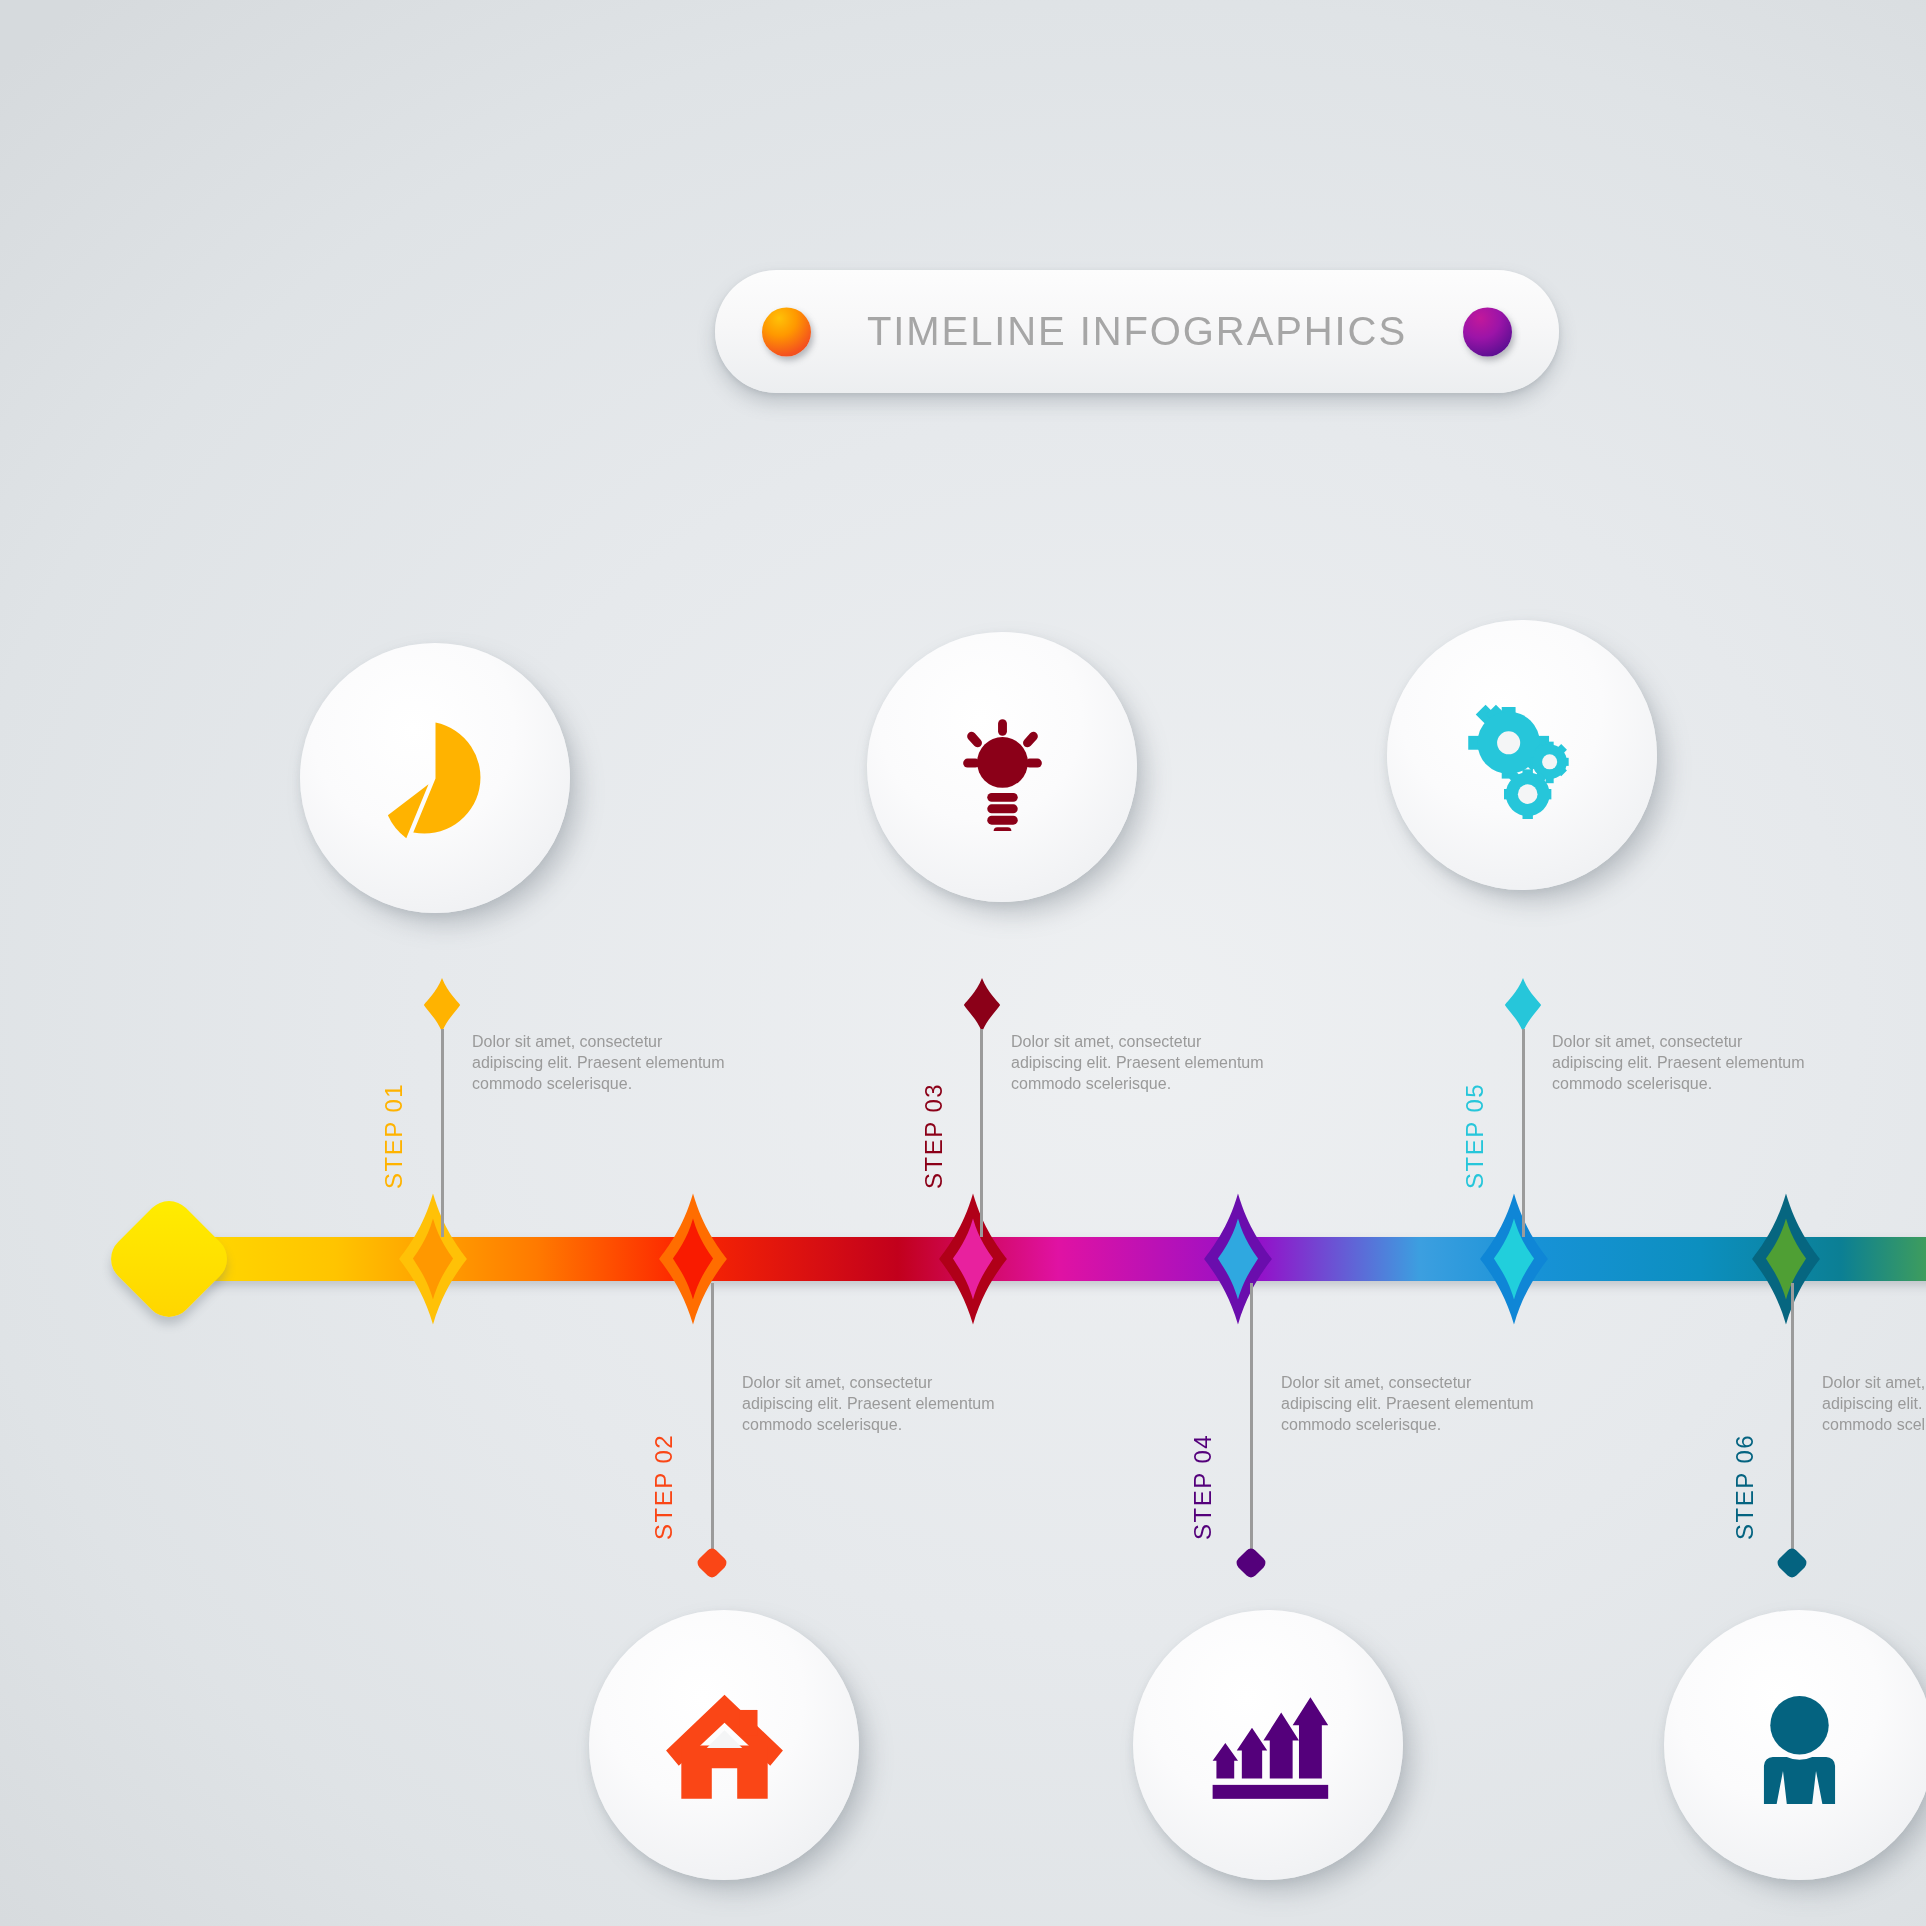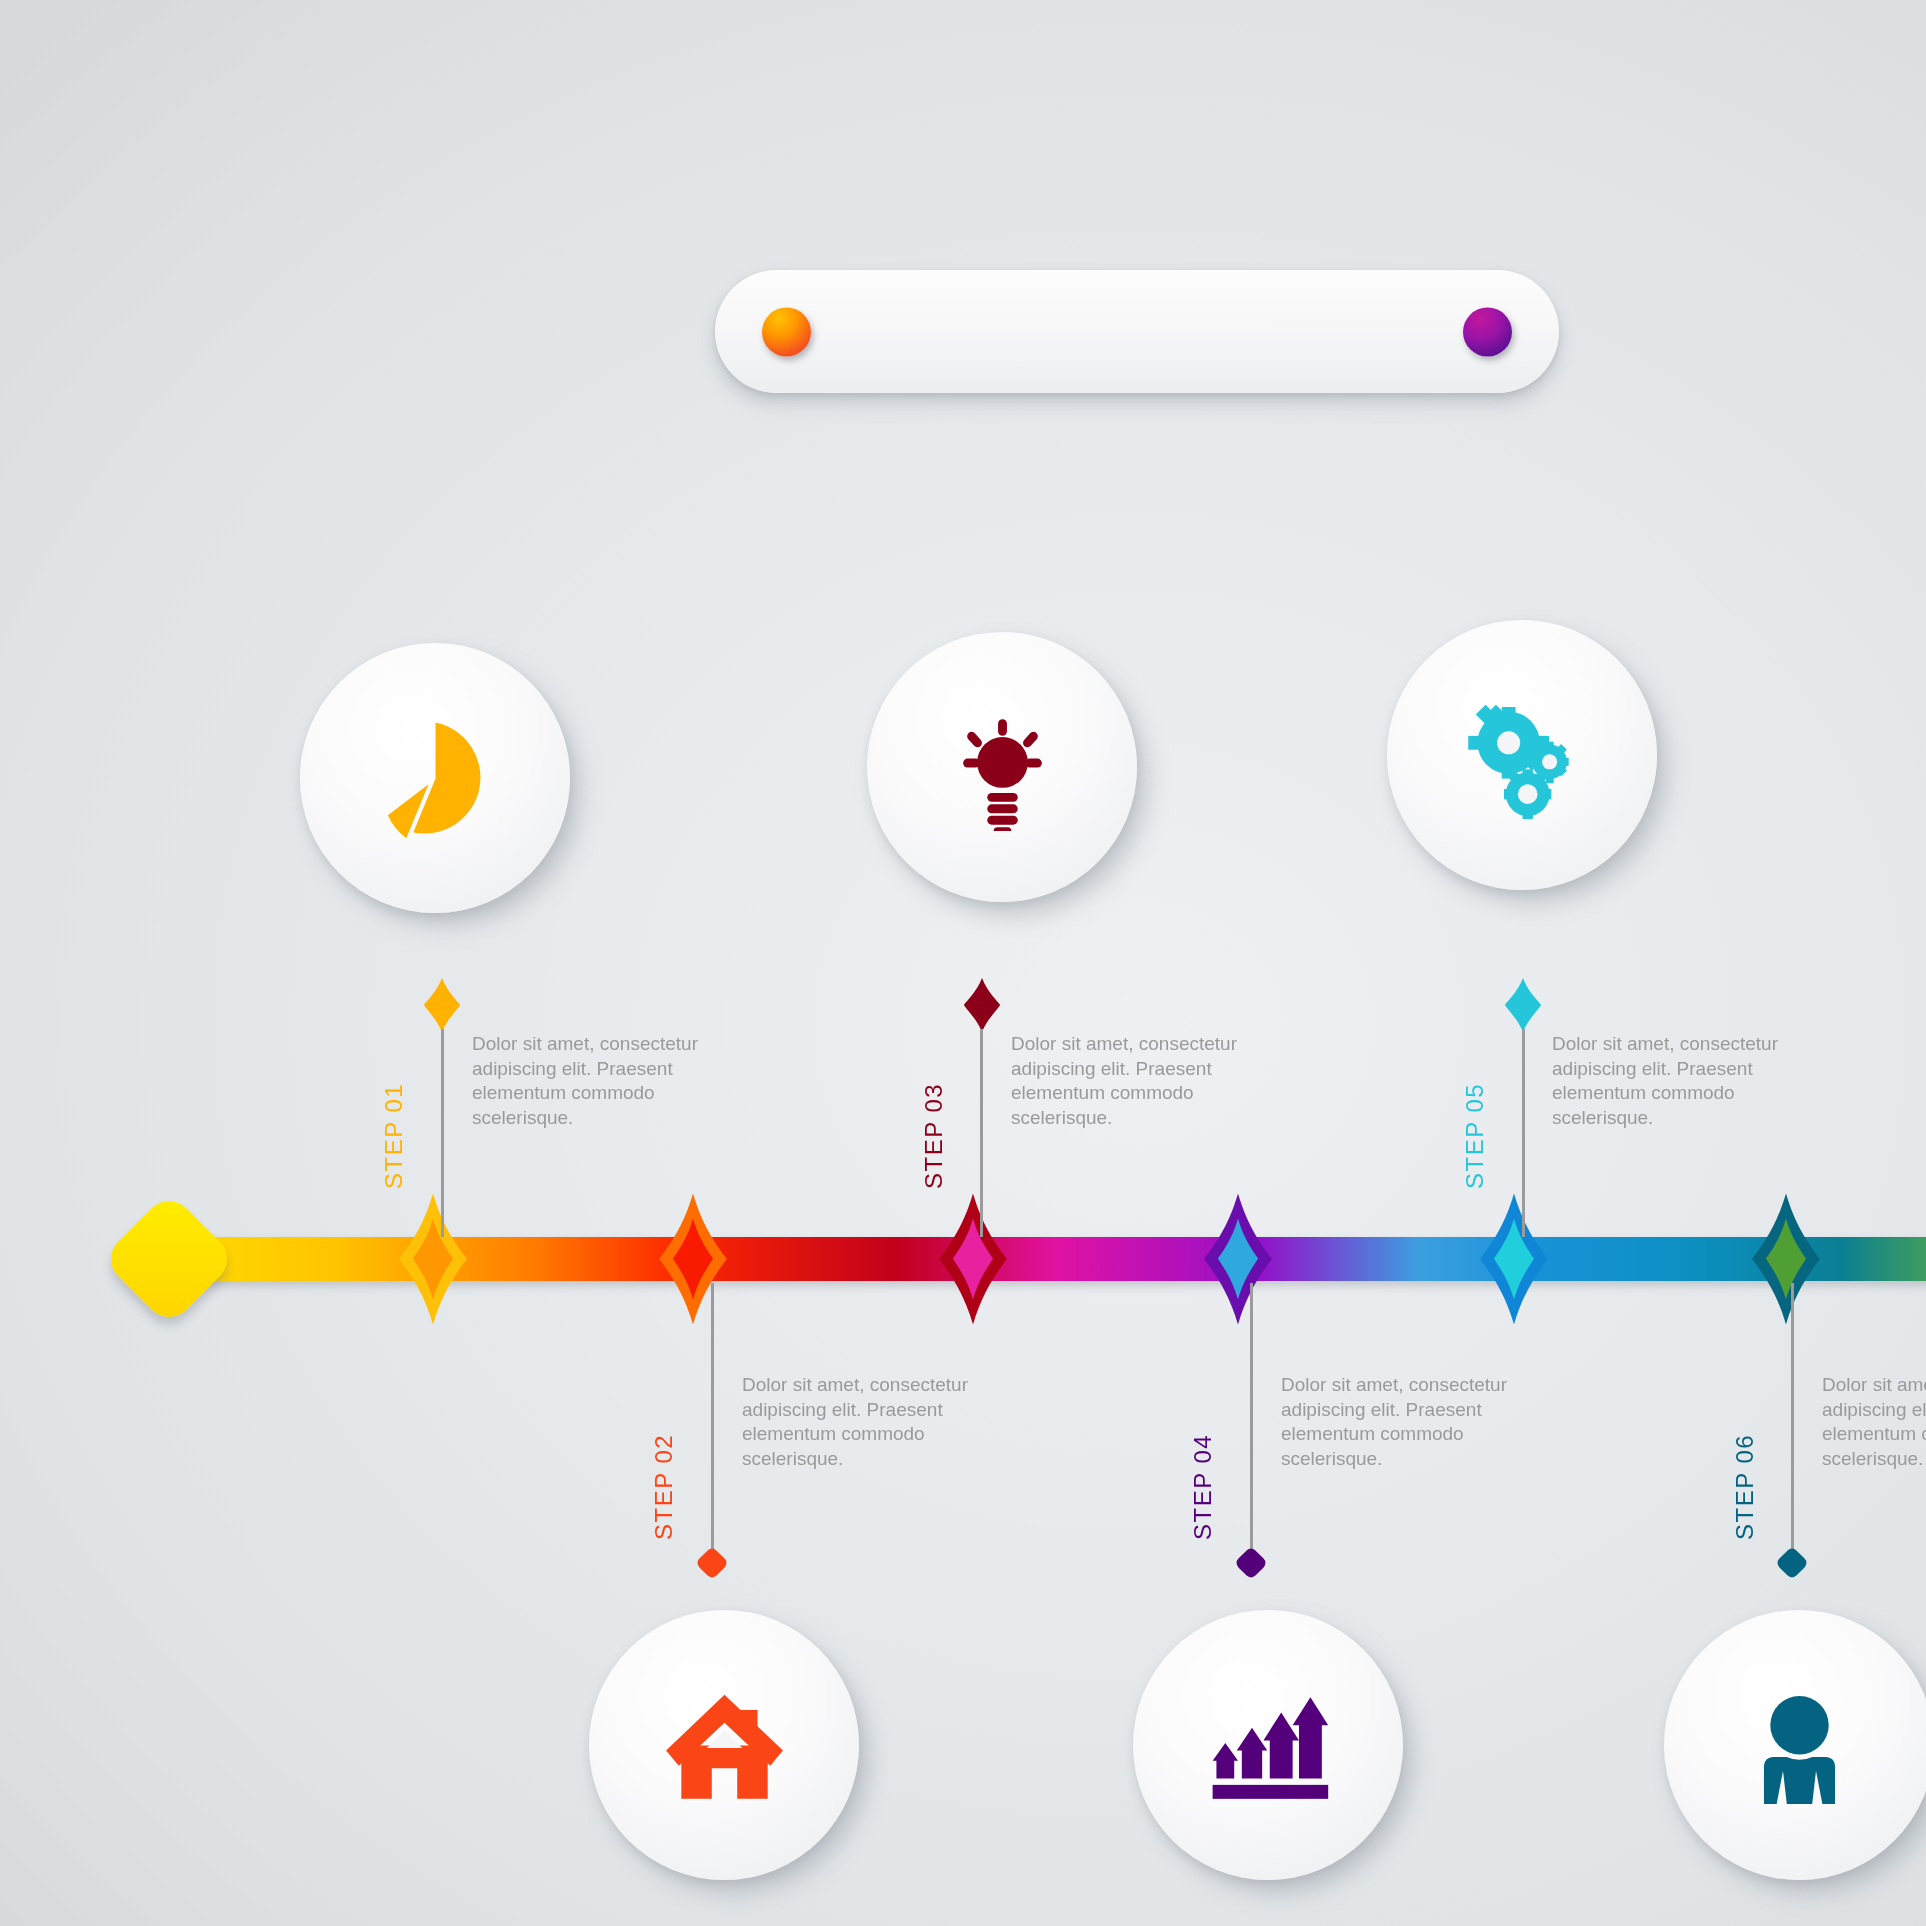--- a/index.html
+++ b/index.html
@@ -88,29 +88,30 @@
   .step-label{
     position:absolute;
     transform-origin:left bottom;
     transform:rotate(-90deg);
     font-size:24px; letter-spacing:1.5px; white-space:nowrap;
     font-weight:400;
   }
   .step-body{
     position:absolute;
     width:262px;
-    font-size:19px; line-height:1.30;
+    font-size:16px; line-height:1.30;
     color:#9a9a9a;
   }
 </style>
 </head>
 <body>
 
 <div id="title-banner">
   <span class="banner-dot left"></span>
+  <span class="title-text">TIMELINE INFOGRAPHICS</span>
   <span class="banner-dot right"></span>
 </div>
 
 <div class="icon-circle" style="left:300px;top:643px;">
   <span>
     <svg viewBox="0 0 100 100">
       <path d="M50 6 A44 44 0 1 1 32.5 92.5 L50 50 Z" fill="#ffb300"></path>
       <path d="M44.5 54.5 L27 97 A44 44 0 0 1 12.5 79 Z" fill="#ffb300"></path>
     </svg>
   </span>

